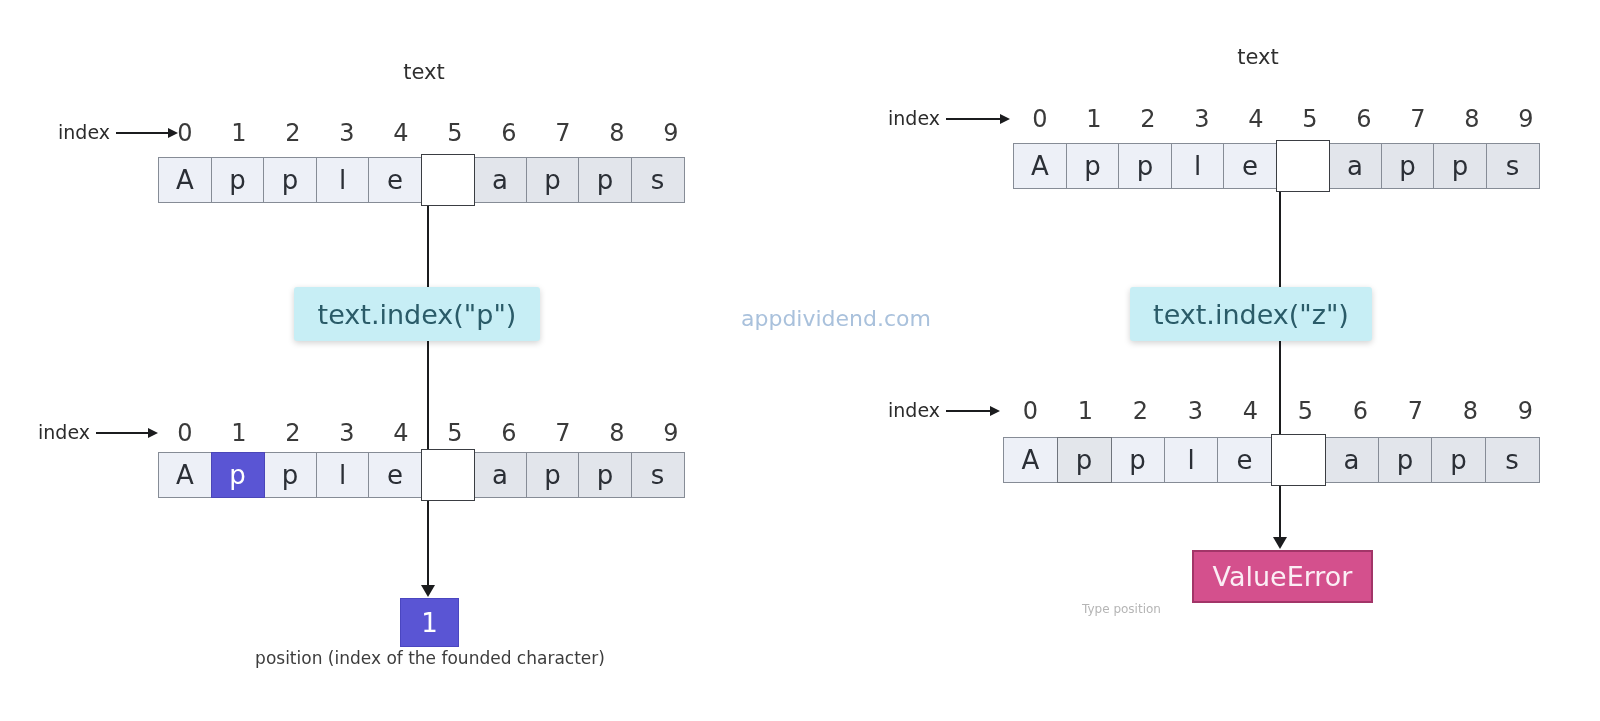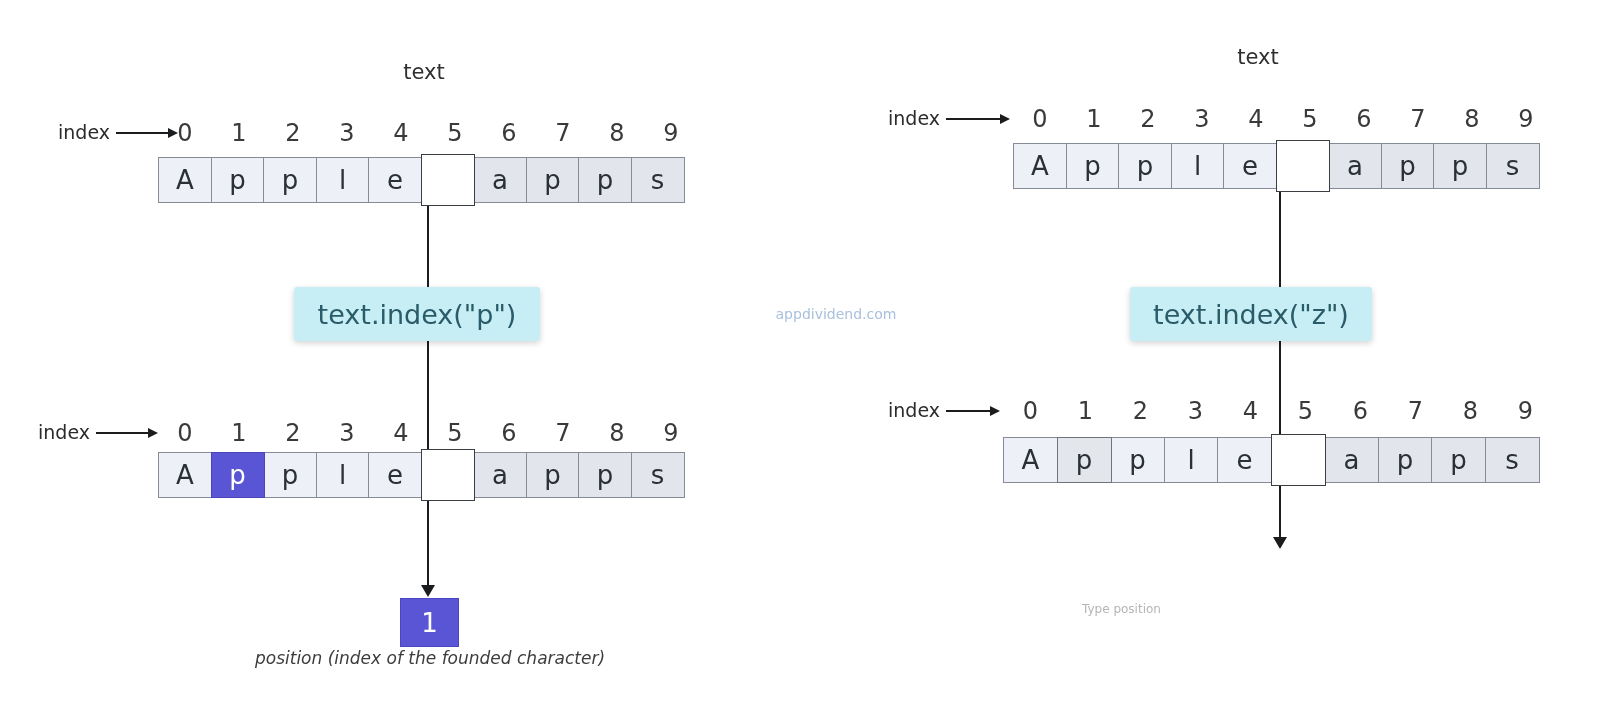--- a/index.html
+++ b/index.html
@@ -31,21 +31,21 @@
     background:#c7eef5;border-radius:3px;box-shadow:0 2px 6px rgba(0,0,0,0.18);
     font-size:27px;color:#2a5b68;white-space:nowrap;z-index:3;
   }
   .result-box{
     position:absolute;display:flex;align-items:center;justify-content:center;
     color:#ffffff;white-space:nowrap;z-index:3;
   }
   .result-one{background:#5a55d4;border:1px solid #4a46c0;font-size:26px;}
   .result-error{background:#d4508d;border:2px solid #a23568;font-size:27px;color:#fbeef5;box-sizing:border-box;}
   .caption{position:absolute;font-size:17px;color:#3d3d3d;white-space:nowrap;}
-  .watermark{position:absolute;font-size:14px;color:#a9c1dc;white-space:nowrap;}
+  .watermark{position:absolute;font-size:22px;color:#a9c1dc;white-space:nowrap;}
   .placeholder{position:absolute;font-size:12px;color:#b5b5b5;white-space:nowrap;}
 </style>
 </head>
 <body>
 
 <div class="canvas">
 
   <div class="abs ctr title-label" style="left:424px;top:60px;">text</div>
 
   <div id="arr-left-top">
@@ -108,21 +108,21 @@
         <div class="cell tail" style="width: 54px; height: 46px;">p</div>
         <div class="cell tail" style="width: 54px; height: 46px;">s</div>
       </div>
     </div>
 
   <div class="vline" style="left:427px;top:499px;height:86px;"></div>
   <div class="varrow-head" style="left:421px;top:585px;"></div>
 
   <div class="result-box result-one" style="left:400px;top:598px;width:57px;height:47px;">1</div>
 
-  <div class="caption ctr" style="left:430px;top:648px;font-style:italic;">position (index of the founded character)</div>
+  <div class="caption ctr" style="left:430px;top:648px;">position (index of the founded character)</div>
 
   <div class="watermark ctr" style="left:836px;top:306px;">appdividend.com</div>
 
   <div class="abs ctr title-label" style="left:1258px;top:45px;">text</div>
 
   <div id="arr-right-top">
       <div class="abs index-label" style="left: 888px; top: 107px;">index</div>
       <div class="hline" style="left: 946px; top: 118px; width: 56px;"></div>
       <div class="harrow-head" style="left: 1000px; top: 114px;"></div>
       <div class="idx-num" style="left: 1040px; top: 105px;">0</div>
@@ -179,16 +179,17 @@
         <div class="cell tail" style="width: 55px; height: 46px;">a</div>
         <div class="cell tail" style="width: 55px; height: 46px;">p</div>
         <div class="cell tail" style="width: 55px; height: 46px;">p</div>
         <div class="cell tail" style="width: 55px; height: 46px;">s</div>
       </div>
     </div>
 
   <div class="vline" style="left:1279px;top:484px;height:53px;"></div>
   <div class="varrow-head" style="left:1273px;top:537px;"></div>
 
+  <div class="result-box result-error" style="left:1192px;top:550px;width:181px;height:53px;">ValueError</div>
 
   <div class="placeholder" style="left:1082px;top:602px;">Type position</div>
 
 </div>
 
 </body></html>

